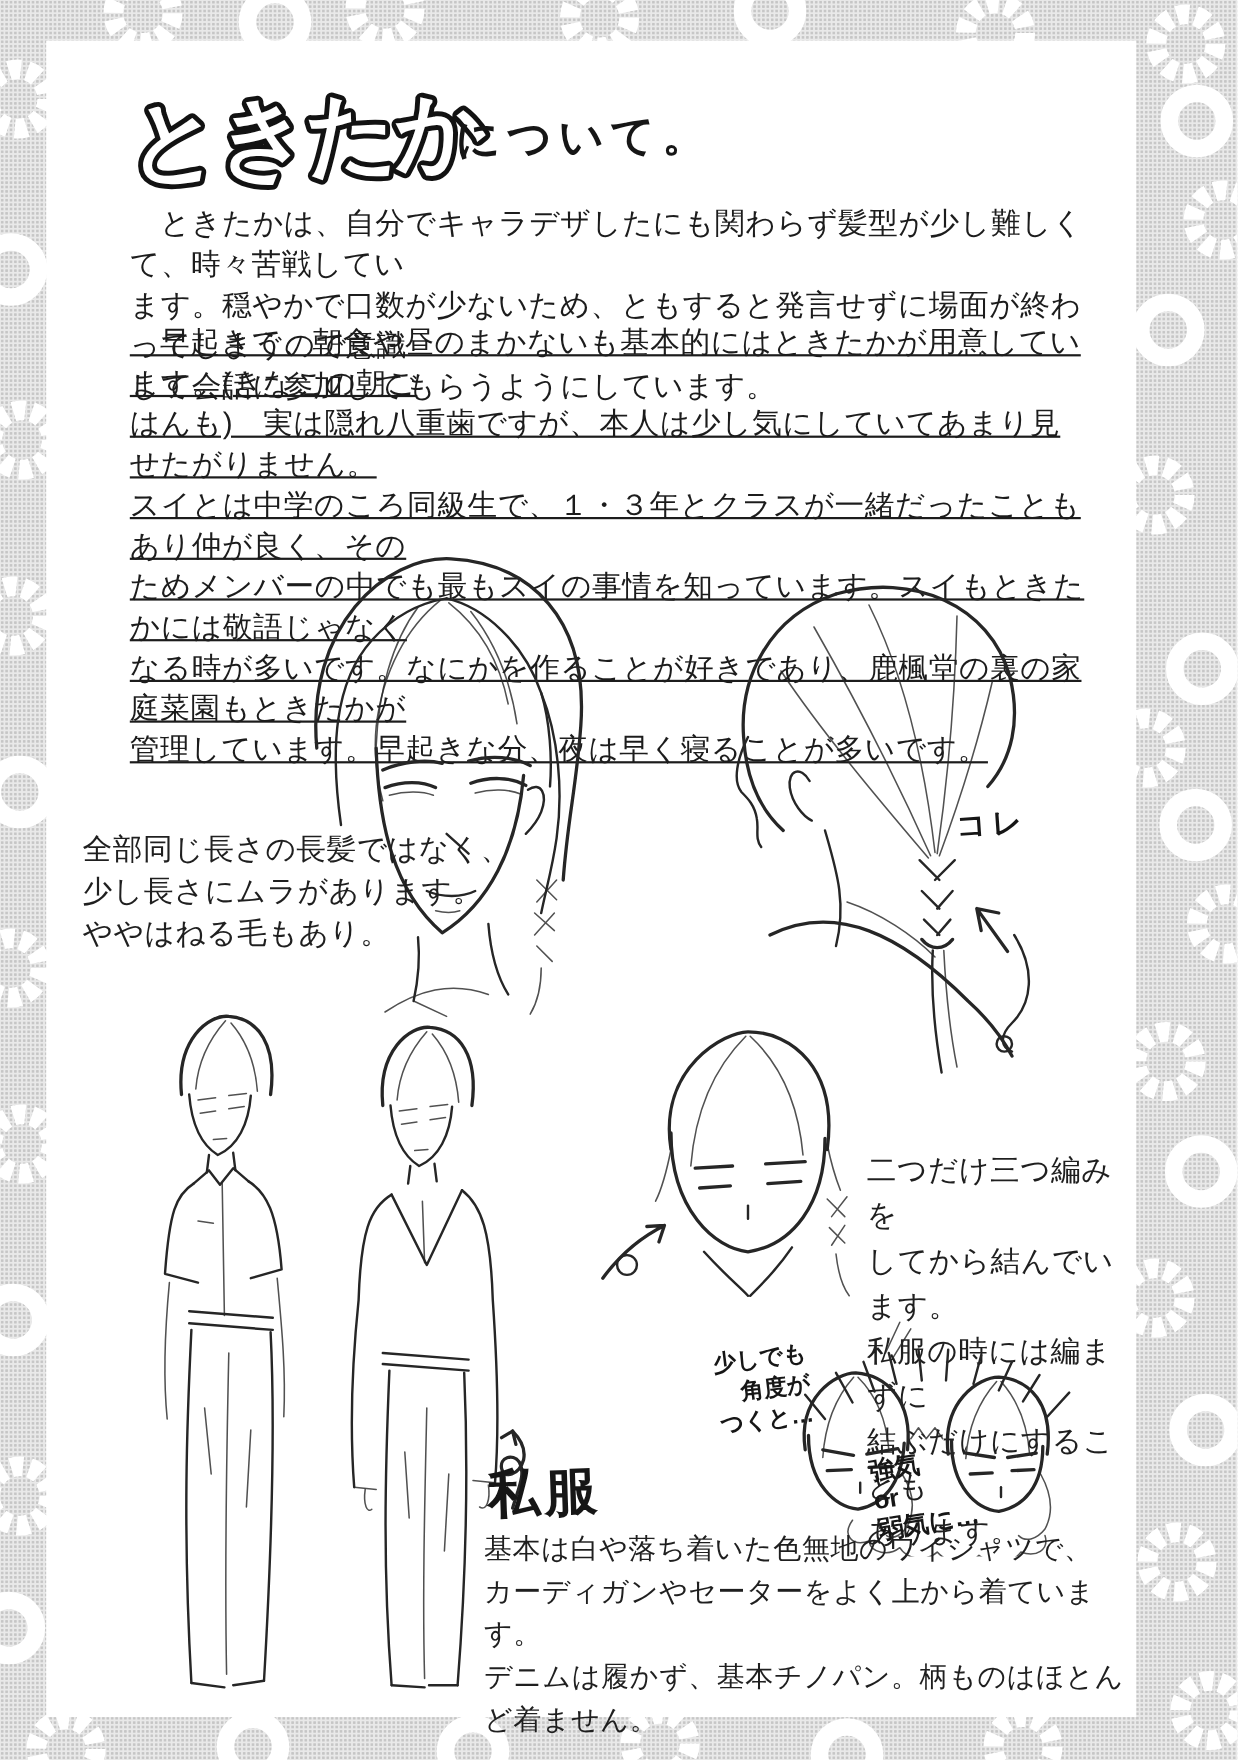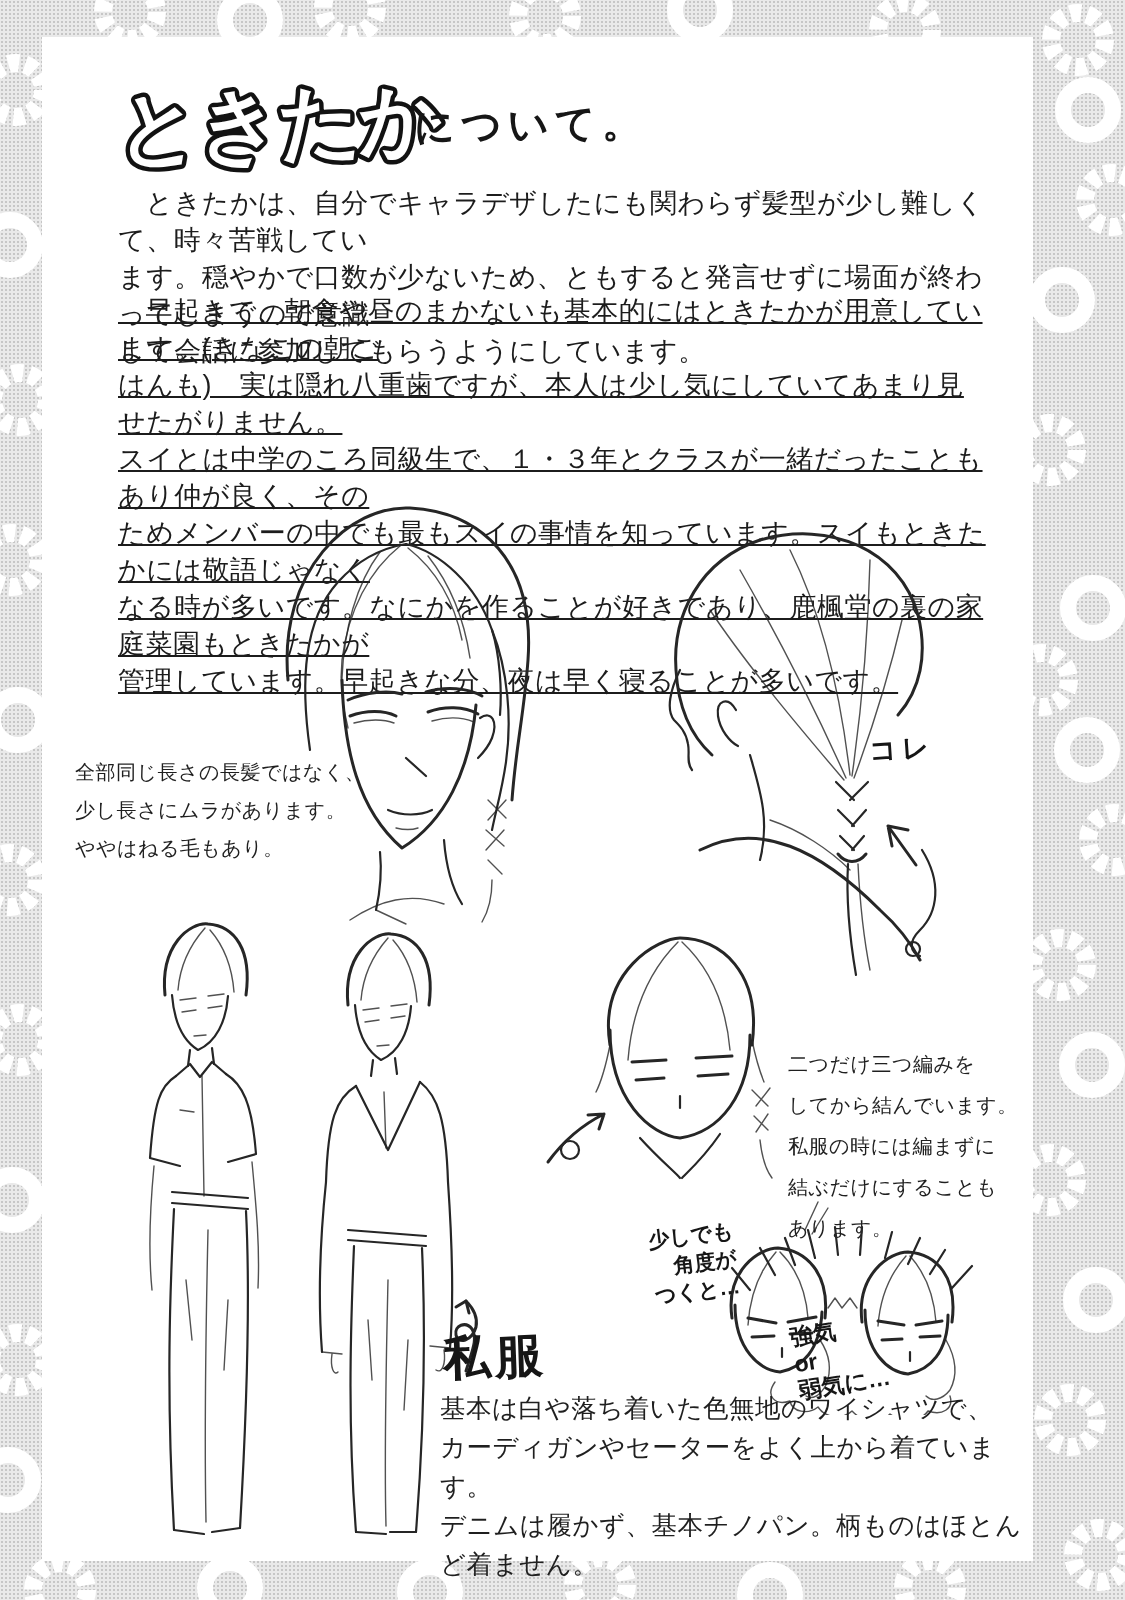--- a/index.html
+++ b/index.html
@@ -21,21 +21,21 @@
   .paper{
     position:absolute;left:42px;top:37px;width:991px;height:1524px;
     background:var(--paper);z-index:1;
   }
   .abs{position:absolute;}
   .para{
     font-size:27px;line-height:37px;letter-spacing:0.5px;
     white-space:pre-line;color:#1c1c1c;
   }
   .note{
-    font-size:20px;line-height:38px;letter-spacing:0.5px;
+    font-size:27px;line-height:38px;letter-spacing:0.5px;
     white-space:pre-line;color:#1f1f1f;
   }
   .hand{white-space:pre-line;color:#161616;}
   .title-suffix{font-size:40px;font-weight:700;letter-spacing:6px;transform:rotate(-1deg);}
   .bubble-text{
     font-family:"DejaVu Sans",sans-serif;font-weight:900;font-size:82px;
     fill:#fff;stroke:#121212;stroke-width:9px;paint-order:stroke;
     stroke-linejoin:round;letter-spacing:-3px;
   }
   .sk path,.sk circle,.sk line{

